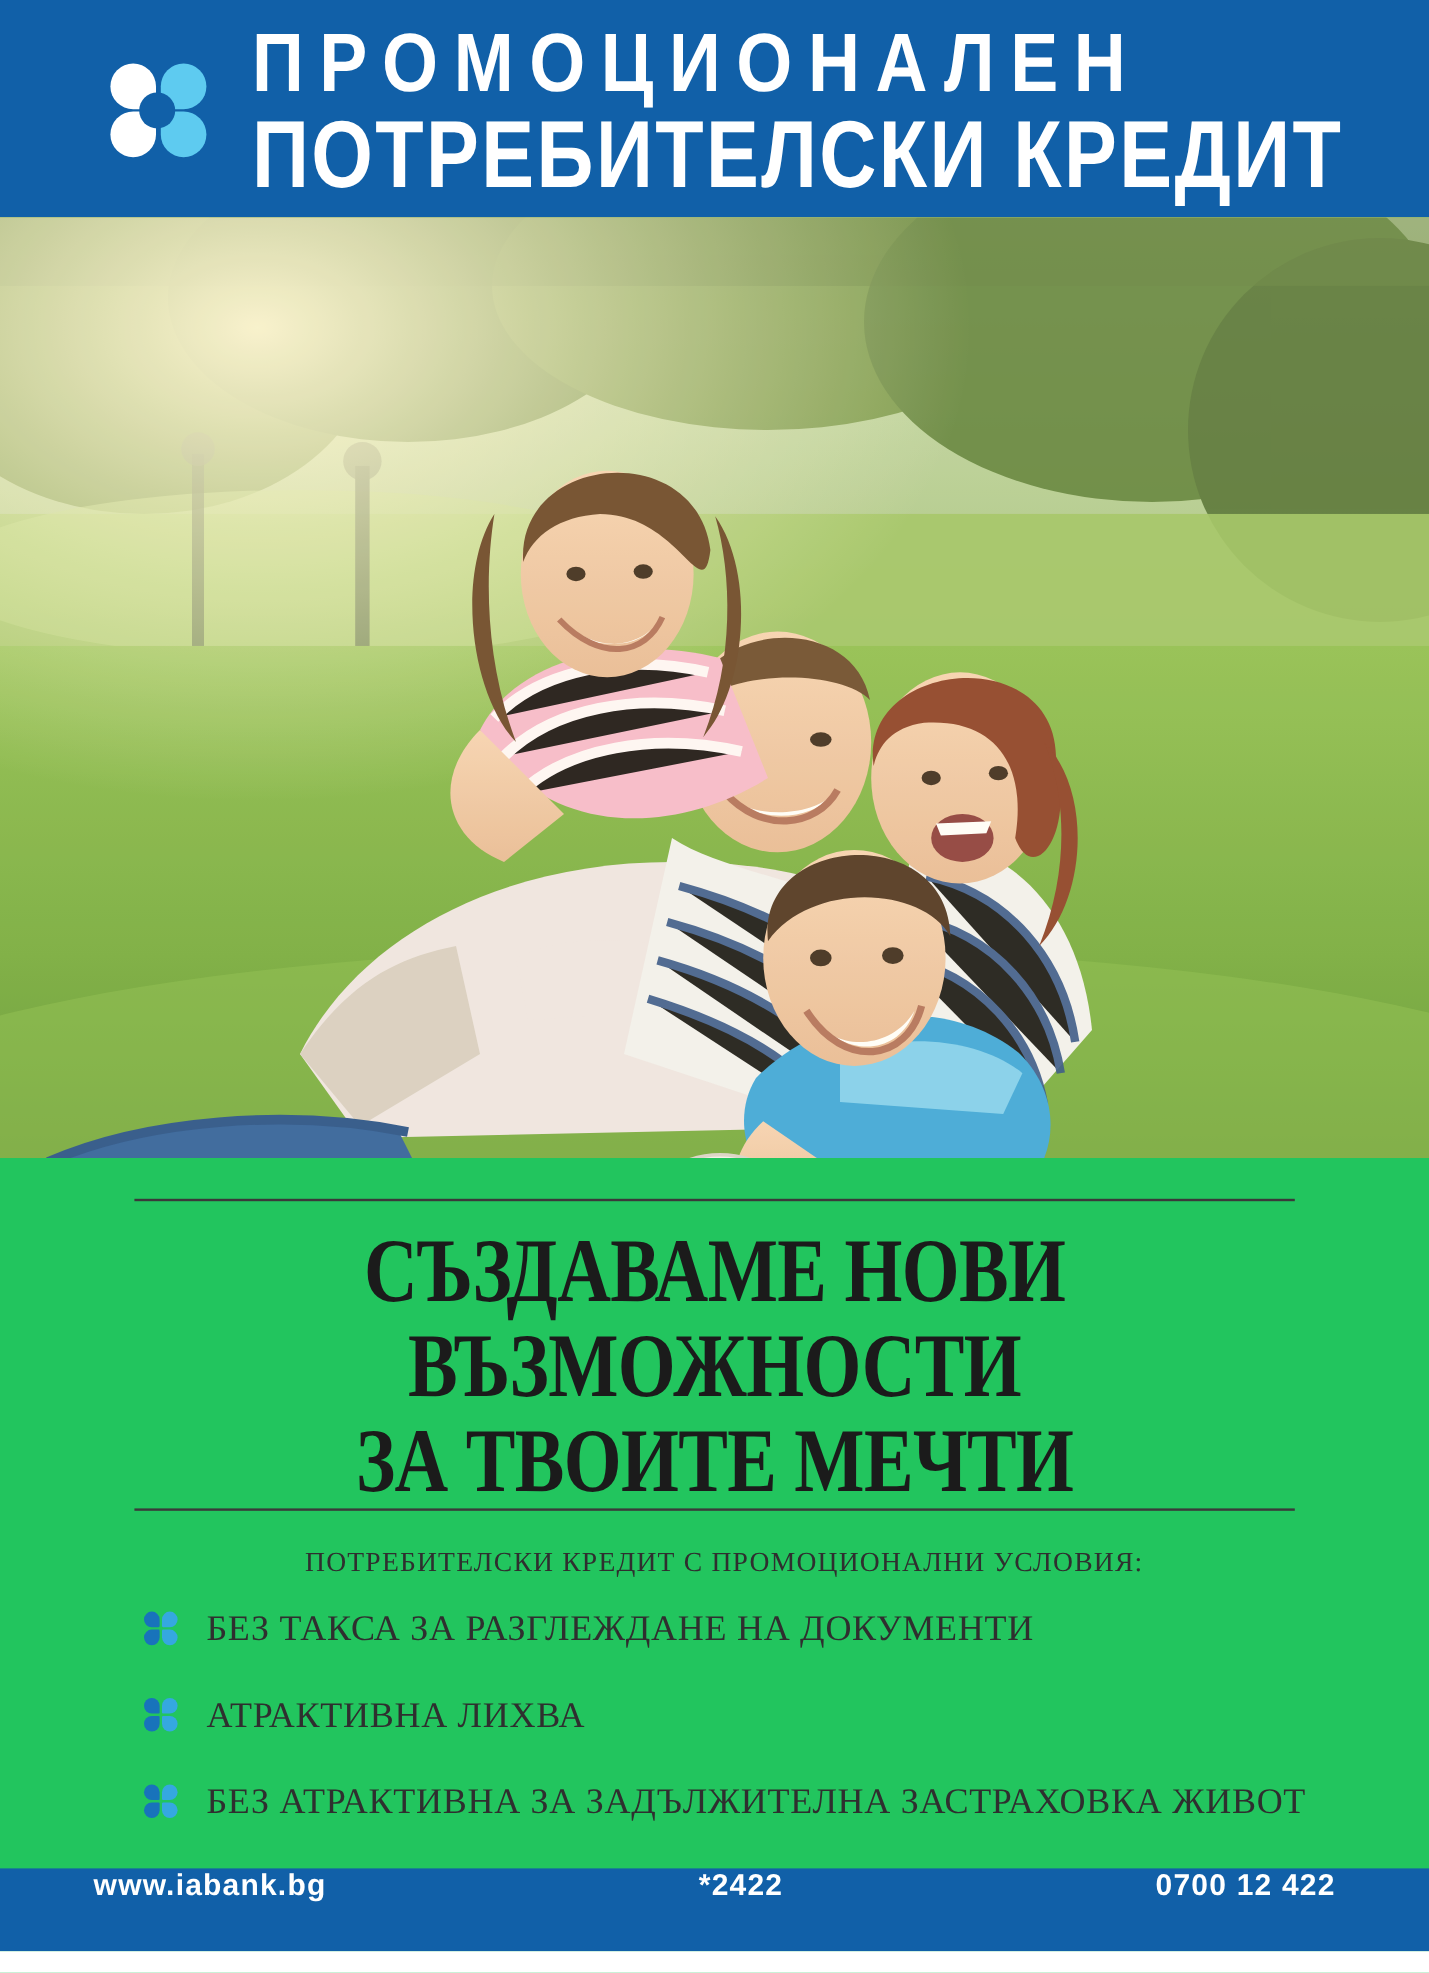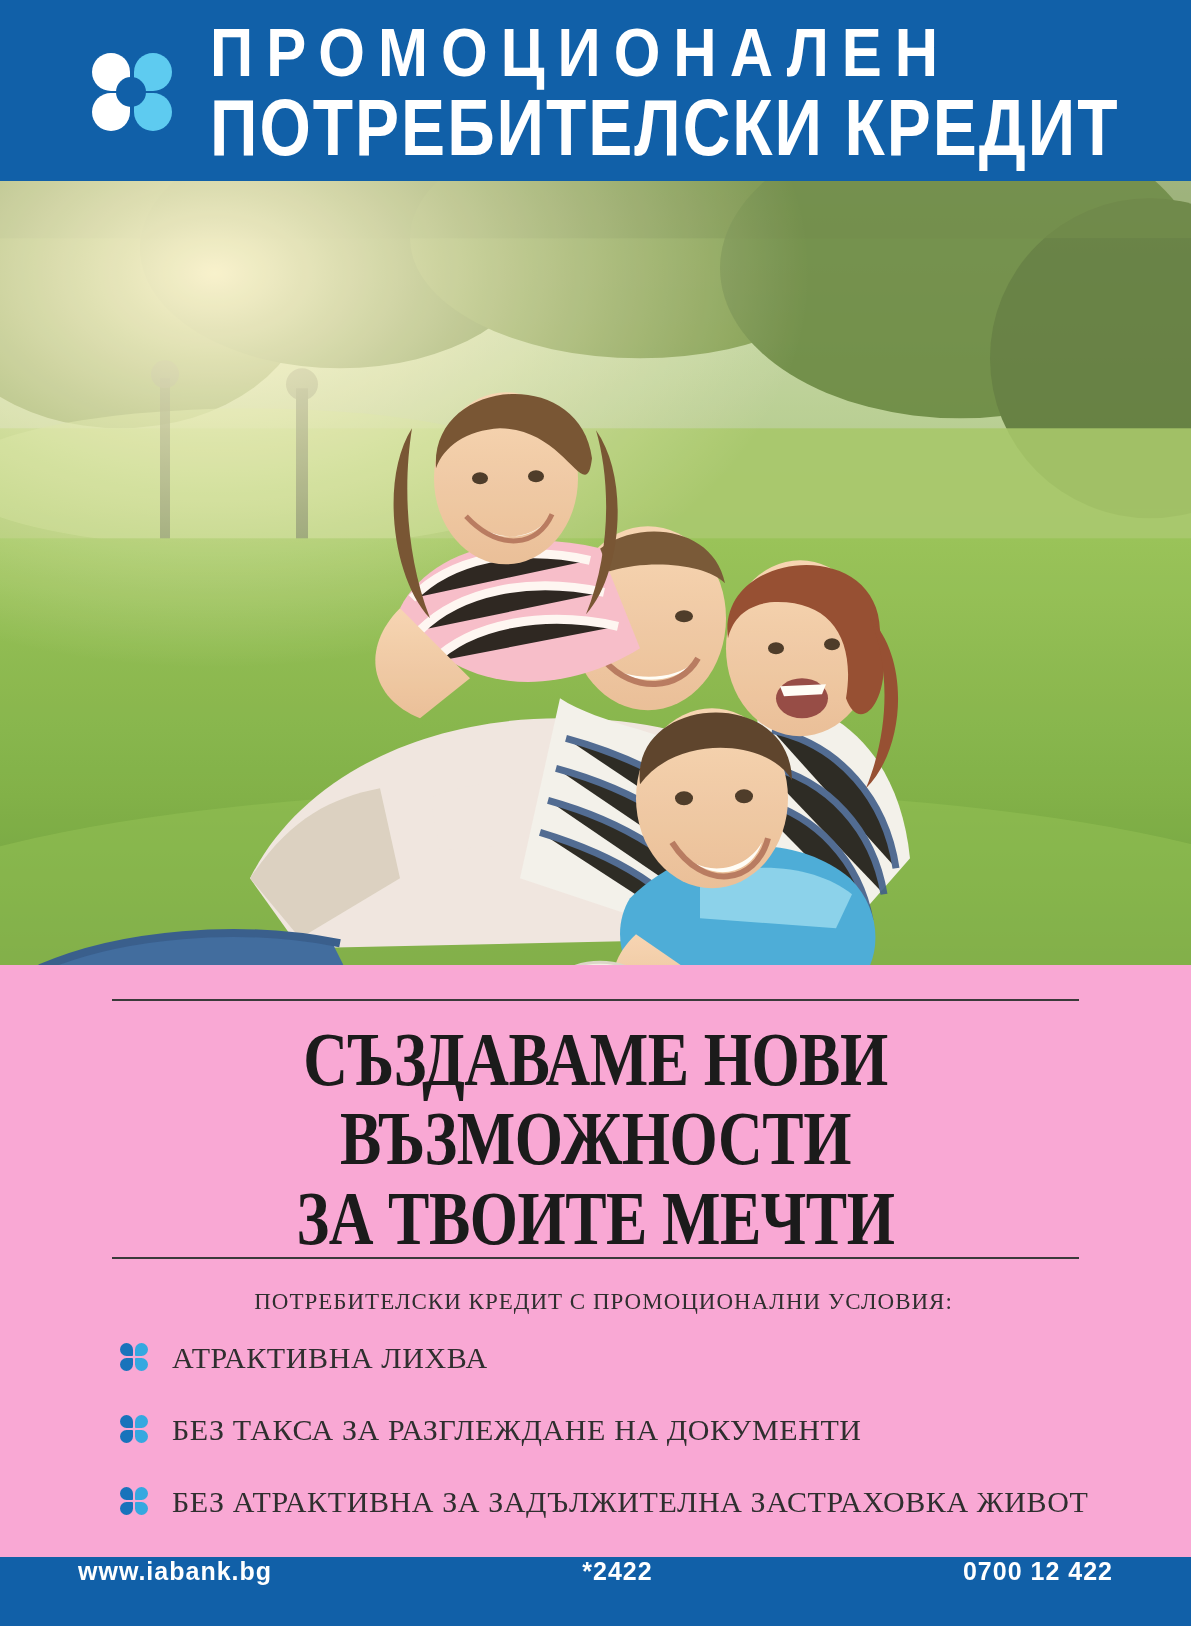--- a/index.html
+++ b/index.html
@@ -12,21 +12,21 @@
     height: 1644px;
     font-family: "Liberation Sans", sans-serif;
     overflow: hidden;
     position: relative;
   }
 
   .poster {
     width: 1191px;
     height: 1644px;
     position: relative;
-    background: #f9a8d4;
+    background: #22c55e;
     display: flex;
     flex-direction: column;
   }
 
   
   .header {
     background: #1160a8;
     height: 182px;
     position: relative;
     display: flex;
@@ -374,31 +374,31 @@
 
     <div class="bullets">
 
       <div class="bullet">
         <span class="bullet-icon">
           <i class="a"></i>
             <i class="b"></i>
             <i class="c"></i>
             <i class="d"></i>
         </span>
-        <span class="bullet-text">АТРАКТИВНА ЛИХВА</span>
+        <span class="bullet-text">БЕЗ ТАКСА ЗА РАЗГЛЕЖДАНЕ НА ДОКУМЕНТИ</span>
       </div>
 
       <div class="bullet">
         <span class="bullet-icon">
           <i class="a"></i>
             <i class="b"></i>
             <i class="c"></i>
             <i class="d"></i>
         </span>
-        <span class="bullet-text">БЕЗ ТАКСА ЗА РАЗГЛЕЖДАНЕ НА ДОКУМЕНТИ</span>
+        <span class="bullet-text">АТРАКТИВНА ЛИХВА</span>
       </div>
 
       <div class="bullet">
         <span class="bullet-icon">
           <i class="a"></i>
             <i class="b"></i>
             <i class="c"></i>
             <i class="d"></i>
         </span>
         <span class="bullet-text">БЕЗ АТРАКТИВНА ЗА ЗАДЪЛЖИТЕЛНА ЗАСТРАХОВКА ЖИВОТ</span>

